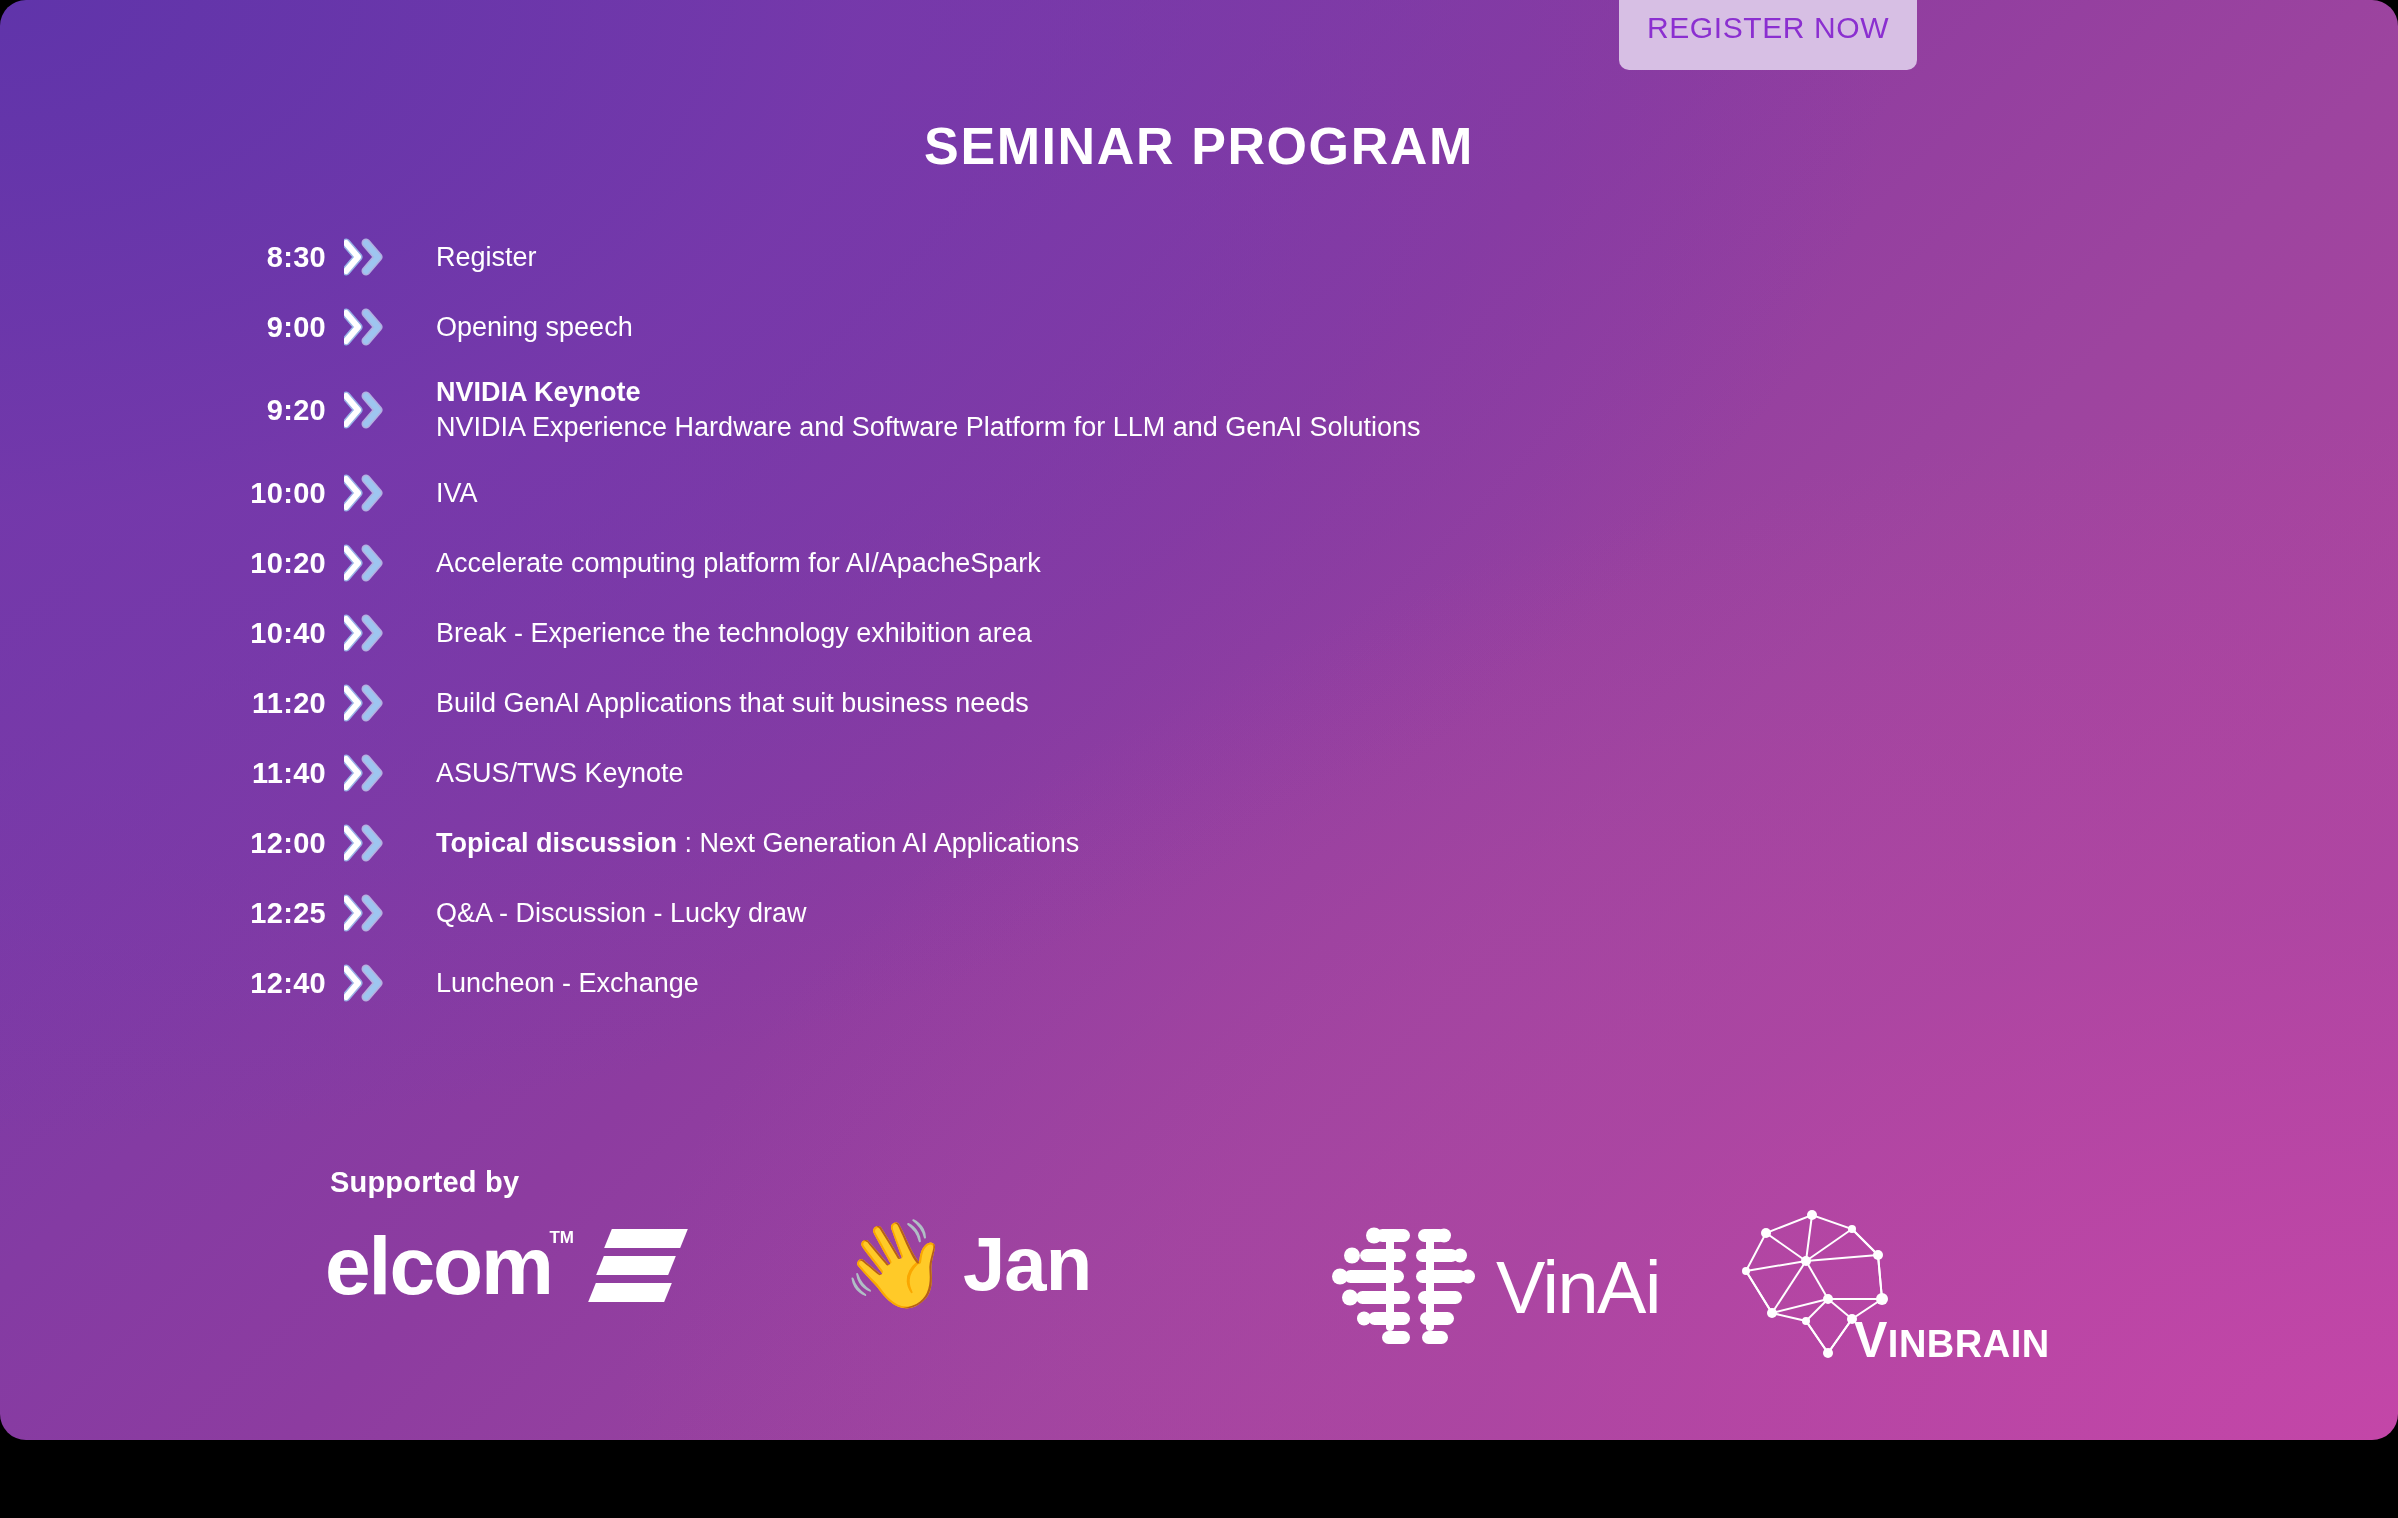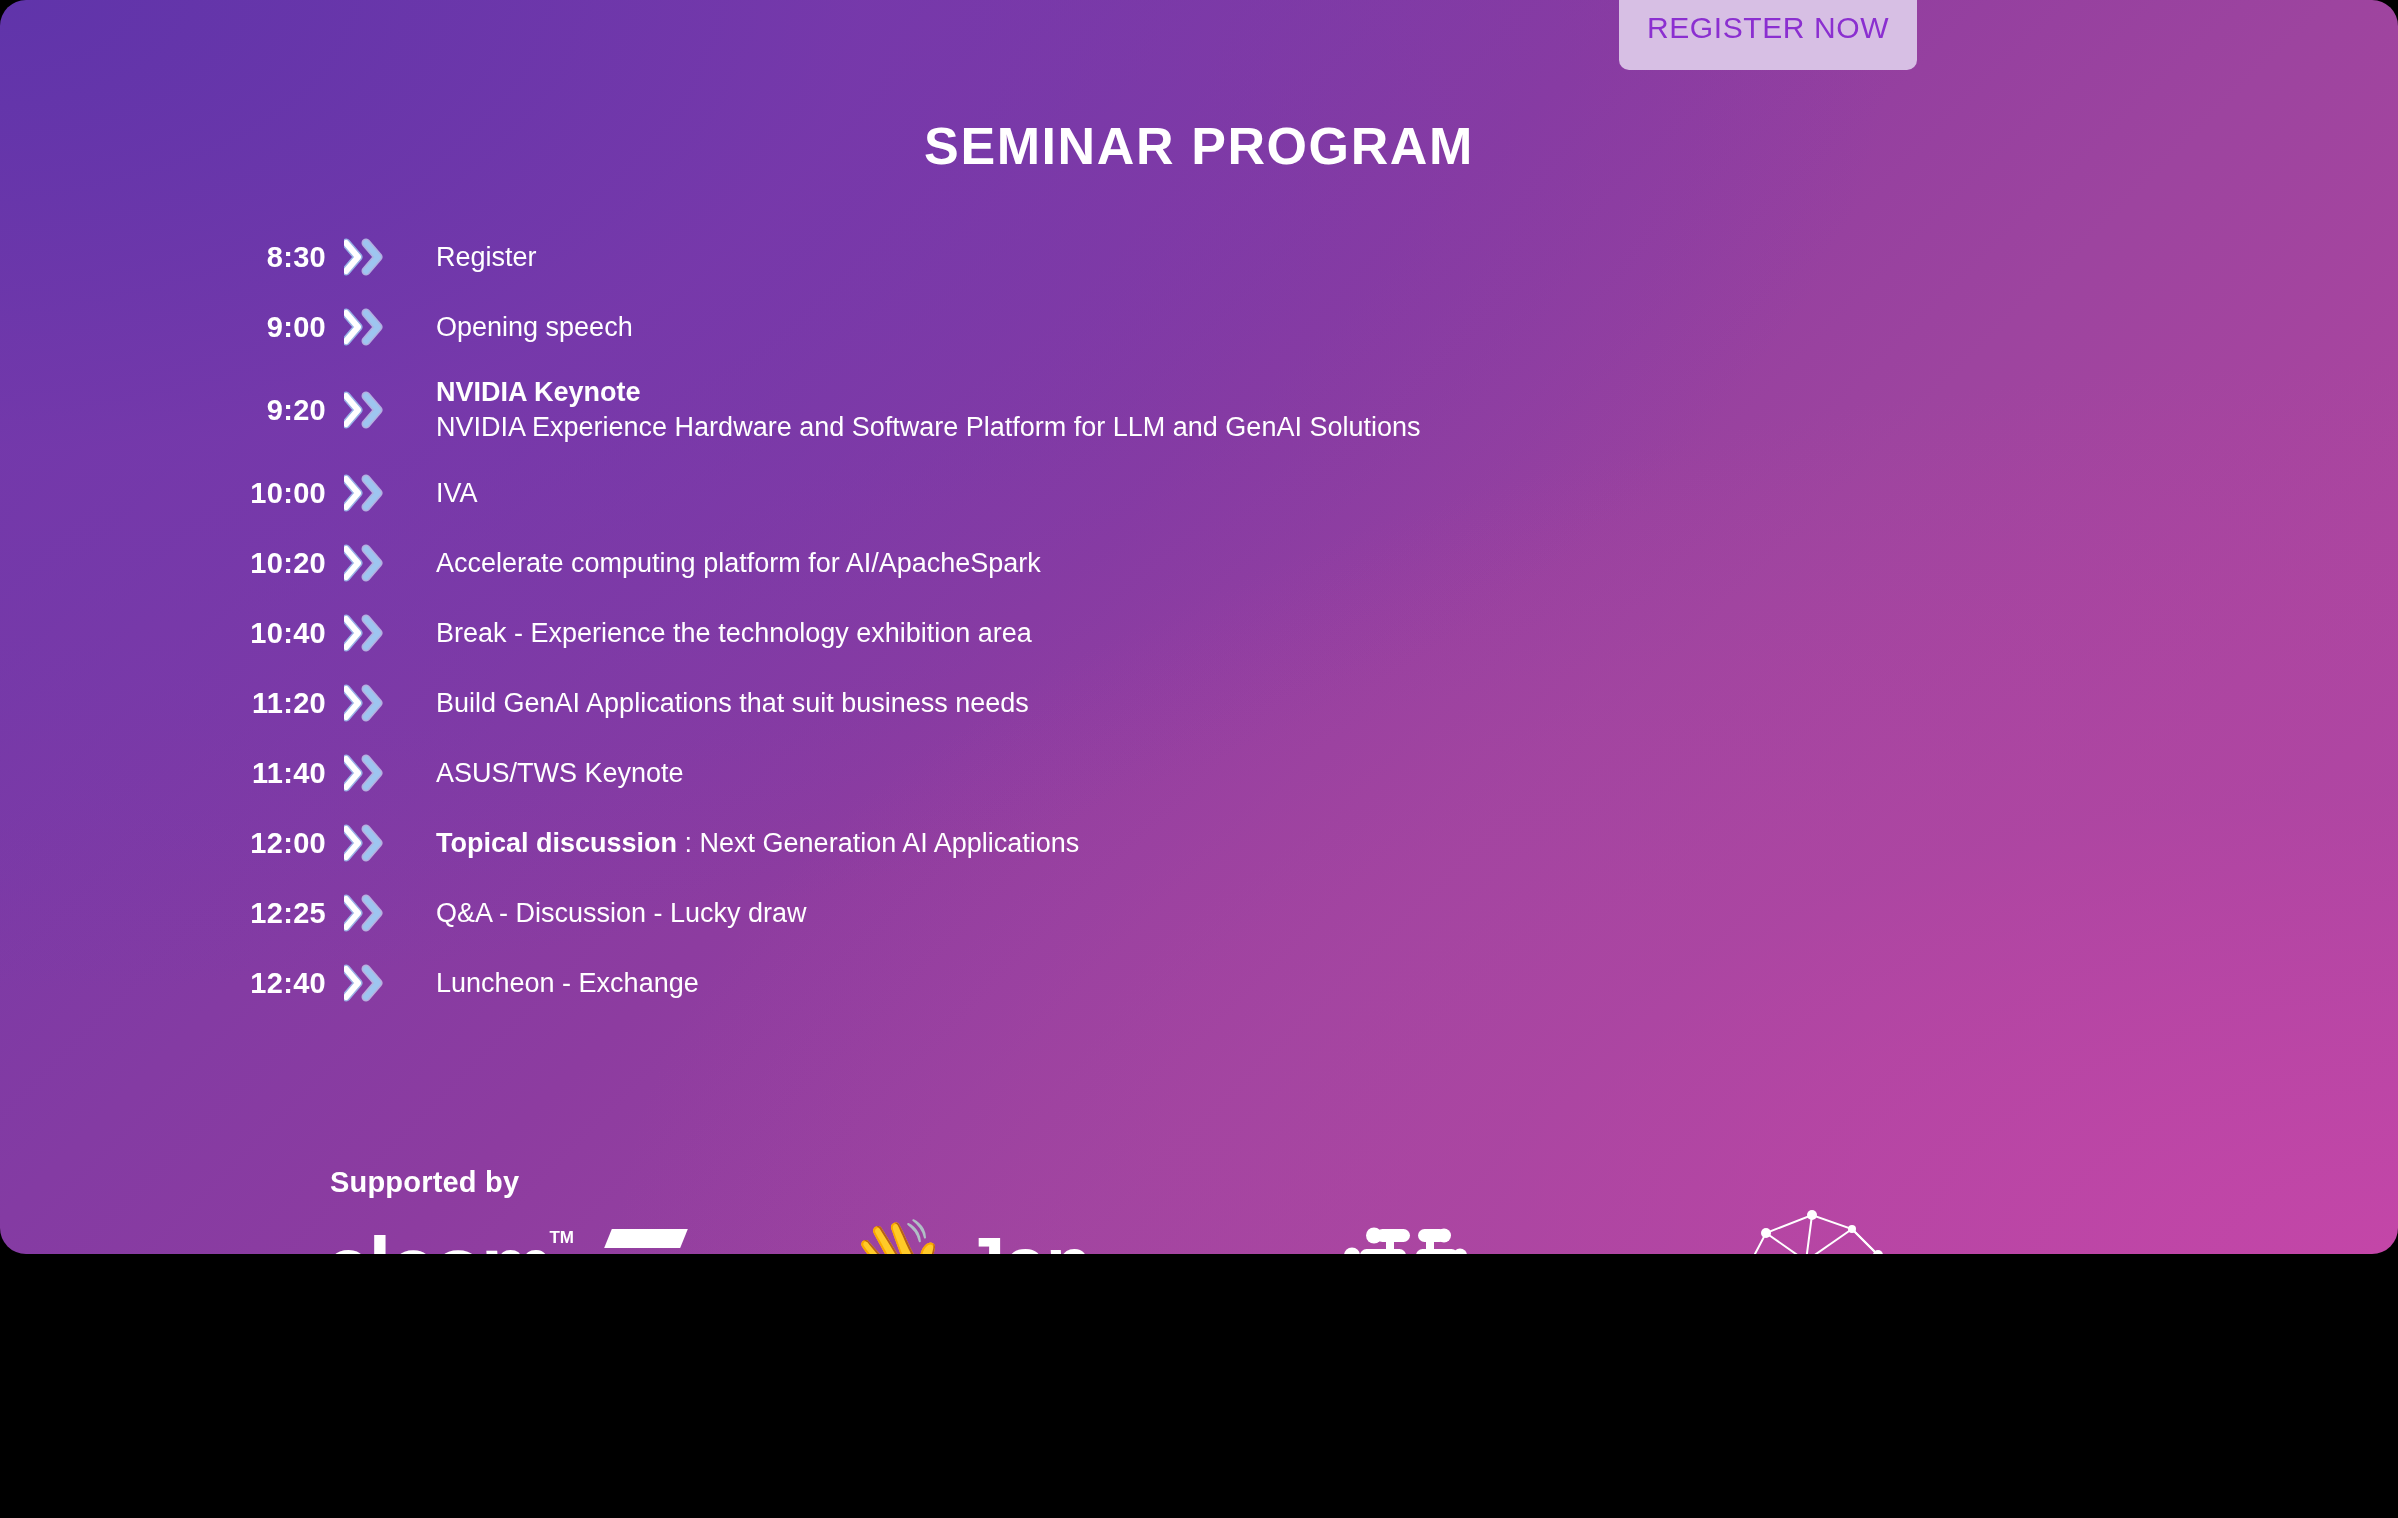--- a/index.html
+++ b/index.html
@@ -10,21 +10,21 @@
   body {
     width: 2398px;
     height: 1518px;
     overflow: hidden;
     font-family: "Liberation Sans", sans-serif;
   }
 
   #slide {
     position: relative;
     width: 2398px;
-    height: 1254px;
+    height: 1440px;
     box-sizing: border-box;
     border-radius: 26px;
     overflow: hidden;
     background:
       radial-gradient(120% 115% at 100% 100%, rgba(196,70,168,0.95) 0%, rgba(176,70,164,0.55) 32%, rgba(150,60,150,0.0) 62%),
       radial-gradient(120% 120% at 0% 0%, rgba(96,52,170,1) 0%, rgba(116,56,172,0.75) 30%, rgba(140,60,160,0.0) 66%),
       linear-gradient(135deg, #6639a6 0%, #7b3aa6 22%, #8d3ca0 45%, #9d449f 64%, #ab459f 80%, #b746a3 100%);
   }
 
   

